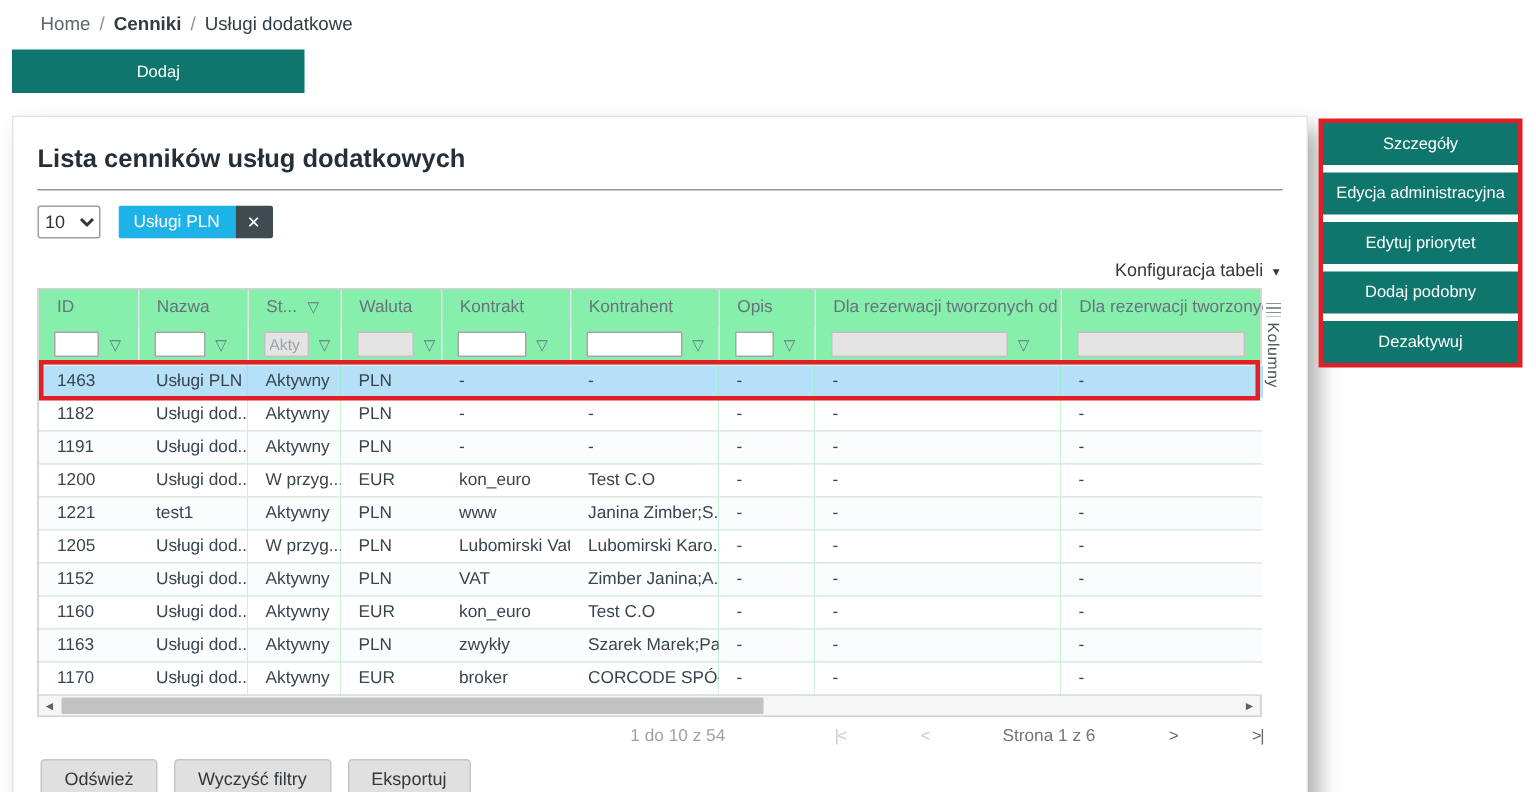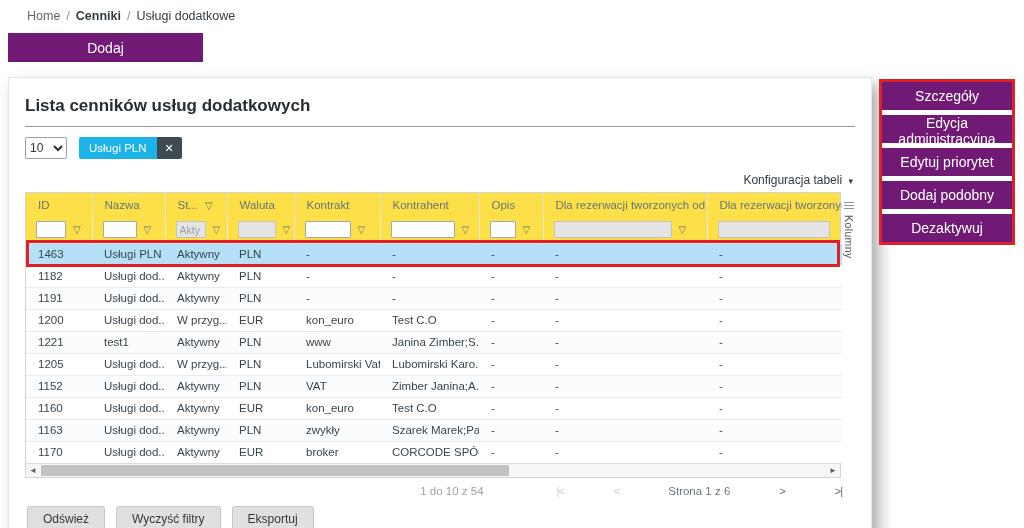--- a/index.html
+++ b/index.html
@@ -9,22 +9,22 @@
 
   
   .breadcrumb { padding:9px 0 0 11px; font-size:12.5px; color:#5c676e; }
   .breadcrumb .crumb { margin:0 4px; }
   .breadcrumb .crumb:first-child { margin-left:16px; }
   .breadcrumb .crumb.bold { font-weight:bold; color:#333d43; }
   .breadcrumb .crumb.current { color:#333d43; }
   .breadcrumb .sep { color:#8a9298; margin:0 2px; }
 
   
-  .btn-dark { display:block; background:#701a75; color:#ffffff; border:none;
-              font-family:inherit; font-size:14px; cursor:pointer; }
+  .btn-dark { display:block; background:#0f766e; color:#ffffff; border:none;
+              font-family:inherit; font-size:11px; cursor:pointer; }
   .add-btn { width:195px; height:29px; margin:10px 0 0 8px; }
 
   
   .card { position:relative; margin:15px 0 0 8px; width:864px; height:508px;
           background:#ffffff; border:1px solid #e4e4e4;
           box-shadow:7px 8px 14px rgba(40,40,40,.38); padding:15px 16px 12px; }
   .card-title { font-size:17px; font-weight:bold; color:#262f36; margin:3px 0 10px; }
   .title-rule { border:none; border-top:1px solid #979797; margin:0 0 9px; }
 
   .controls-row { display:flex; align-items:center; height:24px; }
@@ -35,21 +35,21 @@
                 align-items:center; padding:0 10px; }
   .chip-x { background:#3f4a51; color:#fff; width:25px; display:flex; align-items:center;
             justify-content:center; font-size:11px; border:none; cursor:pointer; font-family:inherit; }
 
   .config-row { text-align:right; margin:13px 2px 5px 0; font-size:12px; color:#30393f; }
   .config-link { cursor:pointer; }
   .config-caret { font-size:9px; color:#30393f; margin-left:3px; }
 
   
   .table-zone { display:flex; align-items:flex-start; }
-  .table-frame { width:816px; border:1px solid #d3d3d3; position:relative; background:#fde047; }
+  .table-frame { width:816px; border:1px solid #d3d3d3; position:relative; background:#86efac; }
   table { border-collapse:collapse; table-layout:fixed; width:814px; font-size:11.5px; }
   th { height:24px; text-align:left; font-weight:normal; color:#66737d; padding:0 0 0 12px;
        white-space:nowrap; overflow:hidden; border-left:1px solid #e2e2e2; cursor:pointer; }
   th:first-child { border-left:none; }
   .filter-cell { height:26px; padding:0 4px 0 10px; white-space:nowrap;
                  border-left:1px solid #e9e9e9; }
   .filter-cell:first-child { border-left:none; }
   .flt { height:17px; border:1px solid #a6a6a6; border-radius:1px; font-size:10.5px;
          font-family:inherit; padding:0 3px; vertical-align:middle; background:#fff; color:#555; }
   .flt.gray { background:#e4e4e4; border-color:#c2c2c2; color:#9aa3a9; }

